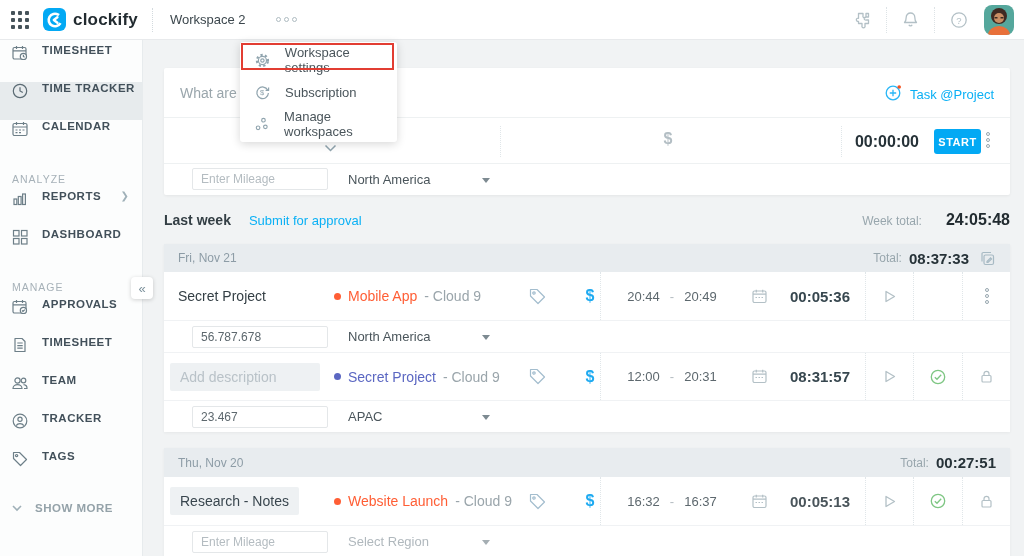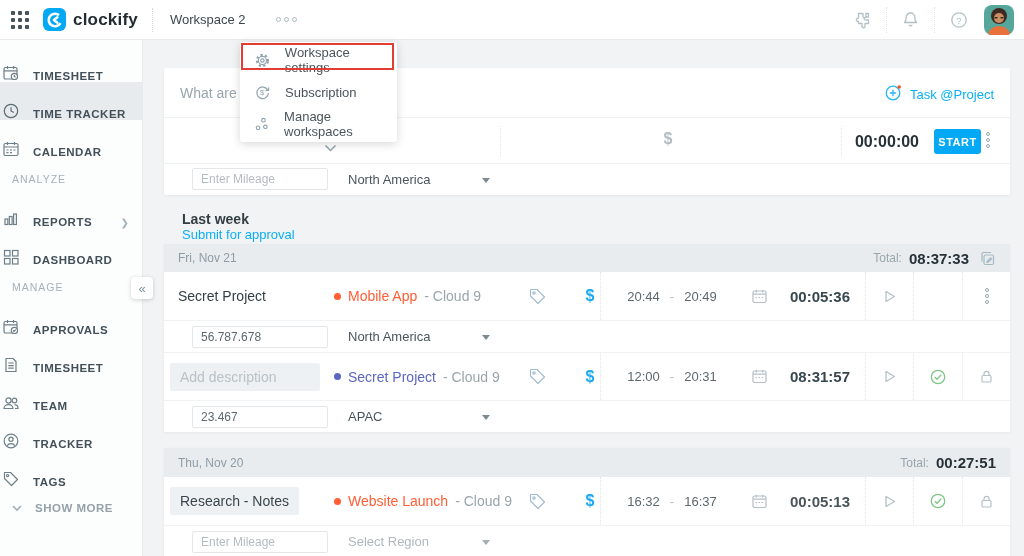--- a/index.html
+++ b/index.html
@@ -22,21 +22,21 @@
   .ooo i { width:5px; height:5px; border:1px solid #aebbc1; border-radius:50%; }
   .tb-right { margin-left:auto; display:flex; align-items:center; height:40px; }
   .tb-icon { width:48px; height:26px; display:flex; align-items:center; justify-content:center;
              border-left:1px dotted #dde3e6; cursor:pointer; }
   .tb-icon:first-child { border-left:none; }
   .avatar { width:30px; height:30px; border-radius:8px; margin:0 10px 0 2px; overflow:hidden; cursor:pointer; }
 
   
   .sidebar { position:absolute; left:0; top:40px; width:143px; height:516px; background:#fcfdfd;
              border-right:1px solid #e7ebed; padding-top:4px; z-index:10; }
-  .side-item { height:38px; display:flex; align-items:flex-end; padding-left:2px; cursor:pointer; }
+  .side-item { height:38px; display:flex; align-items:flex-start; padding-left:11px; cursor:pointer; }
   .side-item.active { background:#e7ebed; }
   .side-item .lbl { font-size:11.5px; font-weight:bold; color:#42505a; letter-spacing:.5px; margin-left:13px; }
   .side-item svg { flex:0 0 auto; }
   .side-section { font-size:10.5px; color:#a6b1b8; letter-spacing:1px; padding-left:12px;
                   margin-top:15px; margin-bottom:5px; }
   .side-more { display:flex; align-items:center; padding-left:11px; margin-top:14px; cursor:pointer; }
   .side-more .lbl { font-size:11.5px; color:#94a2a9; letter-spacing:.5px; margin-left:12px; font-weight:bold; }
   .rep-chev { margin-left:auto; margin-right:13px; color:#9fb0b8; font-size:10px; }
   .collapse-btn { position:absolute; left:131px; top:277px; width:22px; height:22px; background:#fff;
                   border-radius:4px; box-shadow:0 1px 4px rgba(0,0,0,.18); color:#7b909b; font-size:13px;
@@ -72,21 +72,21 @@
                    padding:0 8px; outline:none; font-family:"Liberation Sans",sans-serif; background:#fff; }
   .mileage-input::placeholder { color:#b4bcc1; }
   .region-sel { position:absolute; left:184px; top:0; height:100%; display:flex; align-items:center;
                 font-size:13px; color:#4a555b; cursor:pointer; }
   .region-sel.ph { color:#b0b8bd; }
   .sel-chev { position:absolute; left:318px; top:50%; margin-top:-2px; width:0; height:0;
               border-left:4px solid transparent; border-right:4px solid transparent;
               border-top:5px solid #7d8a91; }
 
   
-  .week-row { position:absolute; left:164px; top:211px; width:846px; display:flex; align-items:baseline;flex-direction:column; }
+  .week-row { position:absolute; left:164px; top:211px; width:846px; display:flex; align-items:baseline; }
   .week-title { font-size:14px; font-weight:bold; color:#333e44; }
   .submit-link { font-size:13px; color:#0ab0f5; margin-left:18px; cursor:pointer; }
   .week-total { margin-left:auto; display:flex; align-items:baseline; gap:24px; }
   .total-lbl { font-size:12px; color:#98a6ad; }
   .week-total .val { font-size:16px; font-weight:bold; color:#222b30; }
 
   
   .day { position:absolute; left:164px; width:846px; background:#fff; box-shadow:0 1px 3px rgba(0,0,0,.05); }
   .day-head { height:28px; background:#e8ecef; display:flex; align-items:center; padding:0 14px; }
   .day-date { font-size:12px; color:#8d9ca6; }

